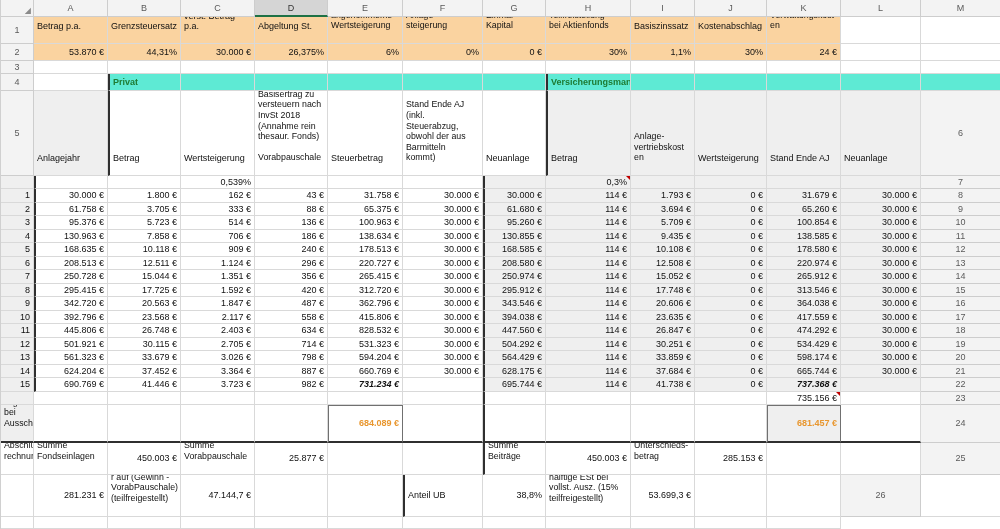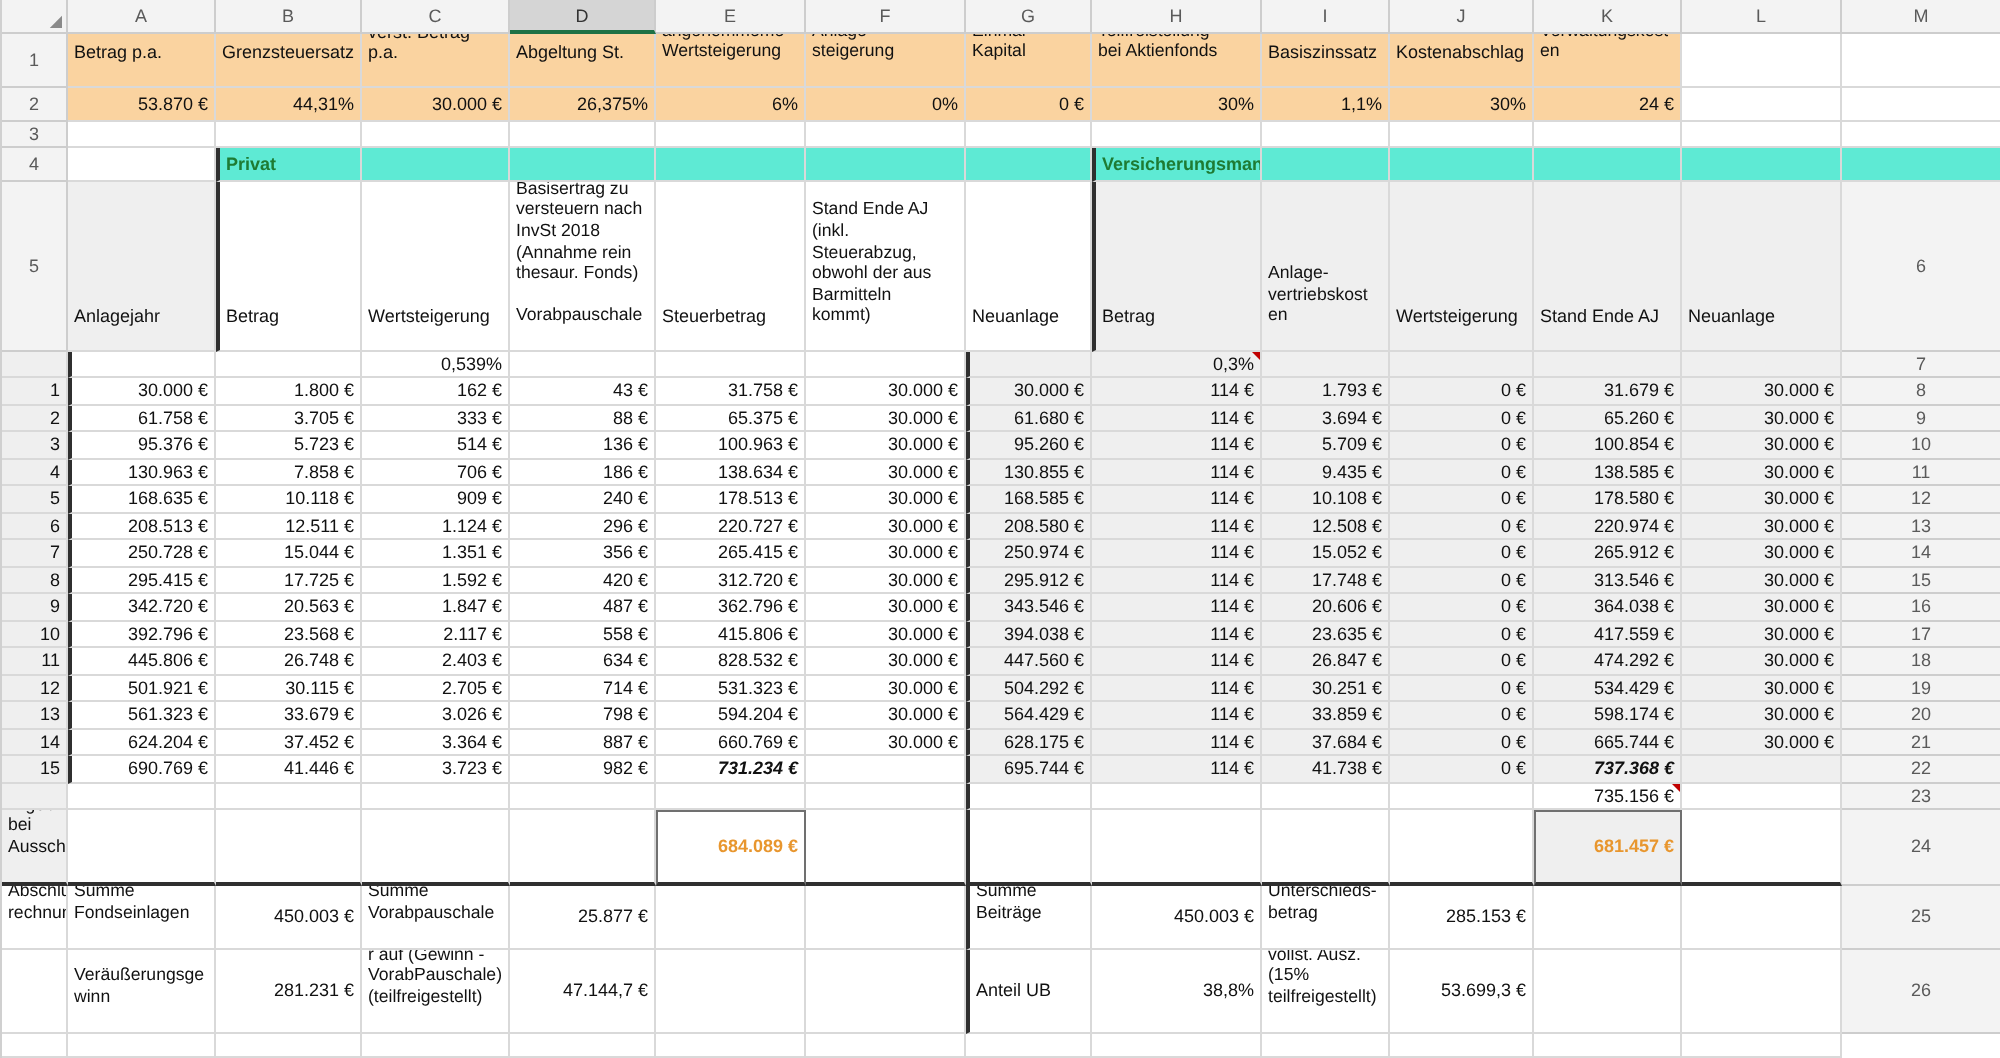--- a/index.html
+++ b/index.html
@@ -409,22 +409,20 @@
     <div class="cell thickL wrap bottom">Summe
 Beiträge</div>
     <div class="cell right">450.003 €</div>
     <div class="cell wrap bottom">Unterschieds-
 betrag</div>
     <div class="cell right">285.153 €</div>
     <div class="cell"></div>
     <div class="cell"></div>
     <div class="ch">25</div>
     <div class="cell"></div>
-    <div class="cell wrap bottom">Veräußerungsge
-winn</div>
     <div class="cell right">281.231 €</div>
     <div class="cell wrap bottom">Abgeltungssteue
 r auf (Gewinn -
 VorabPauschale)
 (teilfreigestellt)</div>
     <div class="cell right">47.144,7 €</div>
     <div class="cell"></div>
     <div class="cell"></div>
     <div class="cell thickL">Anteil UB</div>
     <div class="cell right">38,8%</div>

